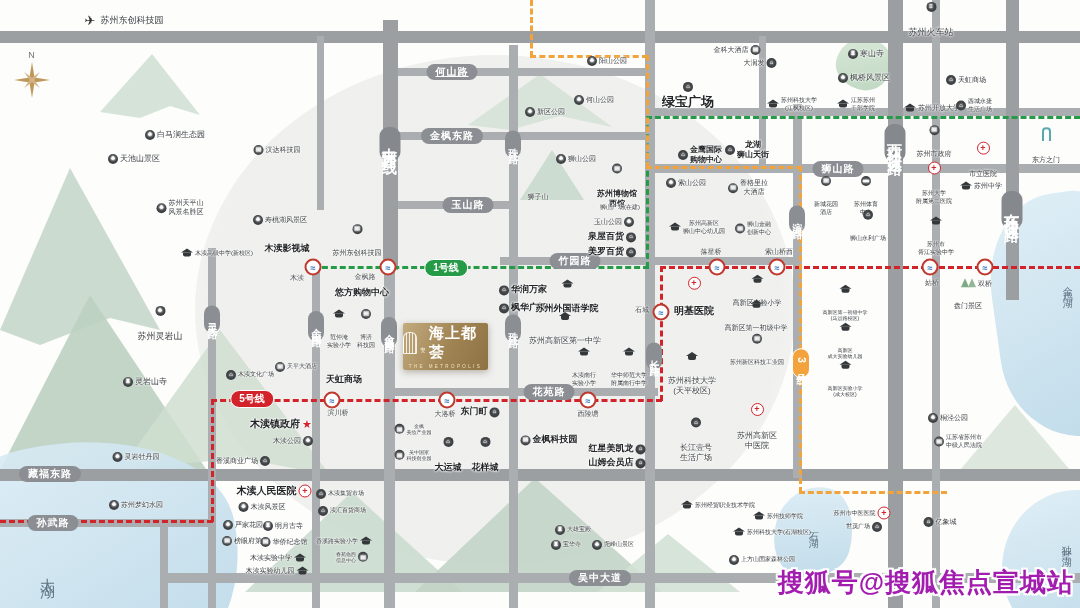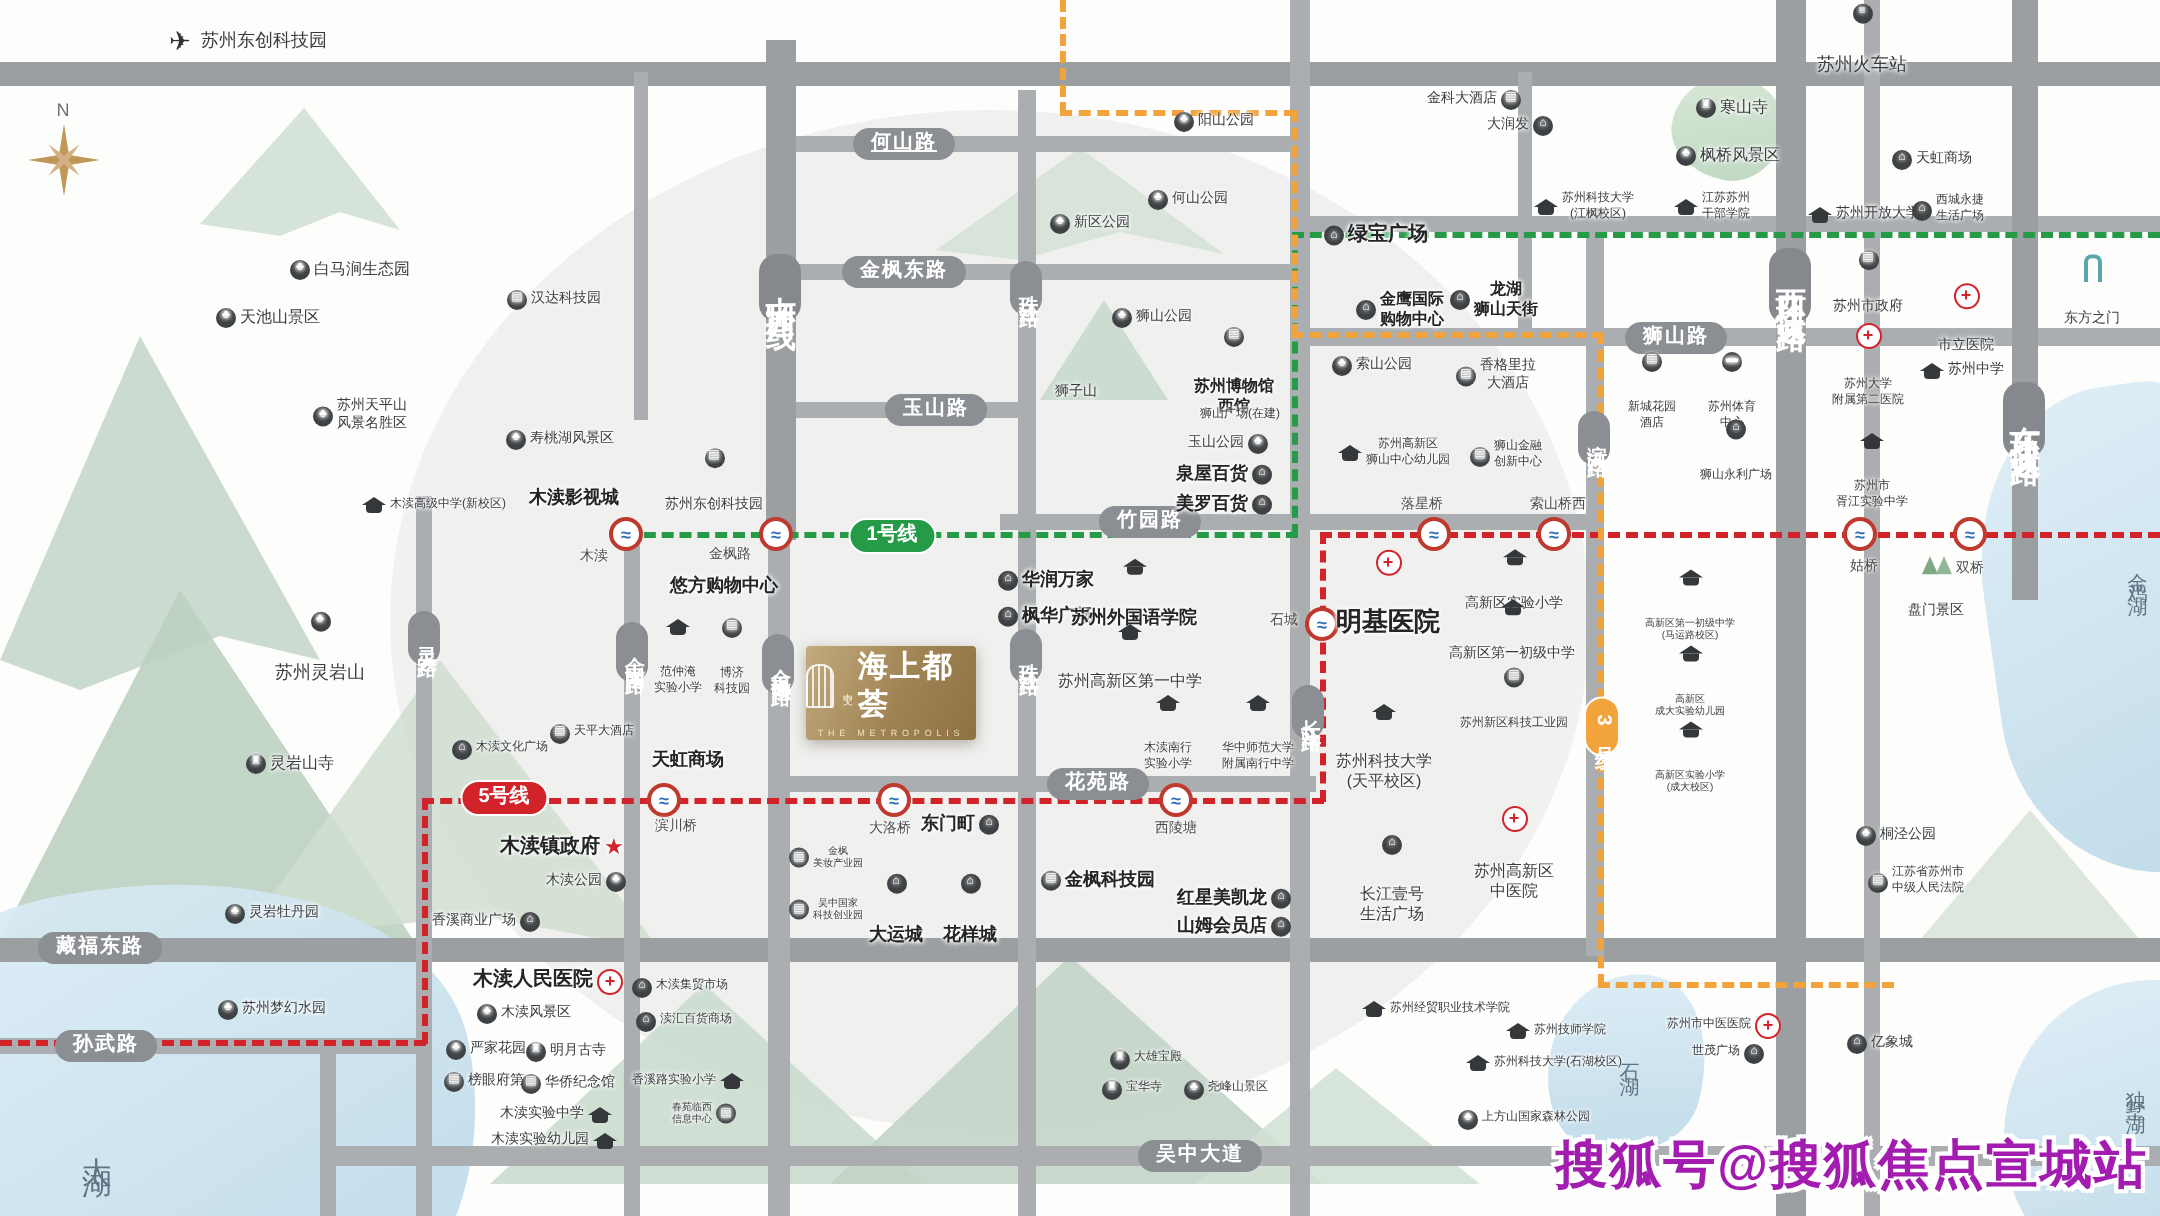--- a/index.html
+++ b/index.html
@@ -370,21 +370,21 @@
         <div>实验小学</div>
       </span>
     </div>
     <div class="poi col" style="left: 629px; top: 367px; font-size: 6px;">
       <span class="ic ic-cap"></span>
       <span class="txt">
         <div>华中师范大学</div>
         <div>附属南行中学</div>
       </span>
     </div>
-    <div class="poi b" style="left: 688px; top: 118px; font-size: 10px;">
+    <div class="poi b" style="left: 688px; top: 96px; font-size: 13px; flex-direction: column;">
       <span class="ic ic-mall icd"></span>
       <span class="txt">
         <div>绿宝广场</div>
       </span>
     </div>
     <div class="poi b" style="left: 700px; top: 155px; font-size: 8px;">
       <span class="ic ic-mall icd"></span>
       <span class="txt">
         <div>金鹰国际</div>
         <div>购物中心</div>
@@ -549,21 +549,21 @@
       <span class="ic ic-tree"></span>
       <span class="txt">
         <div>盘门景区</div>
       </span>
     </div>
     <div class="poi vlab" style="left: 1067px; top: 287px; font-size: 10px;">
       <span class="txt">
         <div>金鸡湖</div>
       </span>
     </div>
-    <div class="poi b col" style="left: 694px; top: 297px; font-size: 13px;">
+    <div class="poi b col" style="left: 694px; top: 297px; font-size: 10px;">
       <span class="ic ic-hosp"></span>
       <span class="txt">
         <div>明基医院</div>
       </span>
     </div>
     <div class="poi col" style="left: 757px; top: 291px; font-size: 7px;">
       <span class="ic ic-cap"></span>
       <span class="txt">
         <div>高新区实验小学</div>
       </span>

